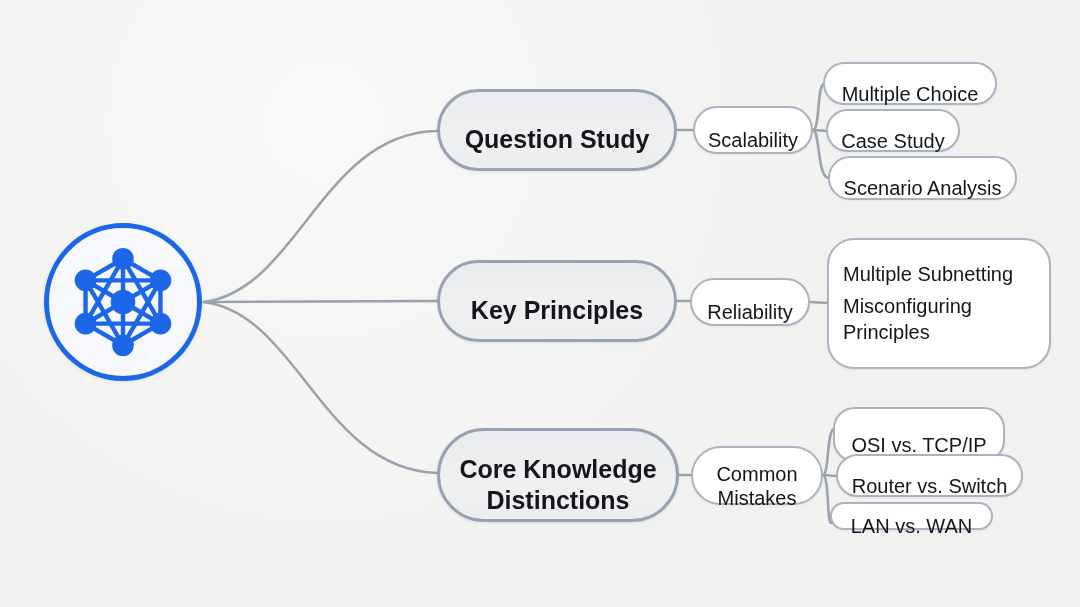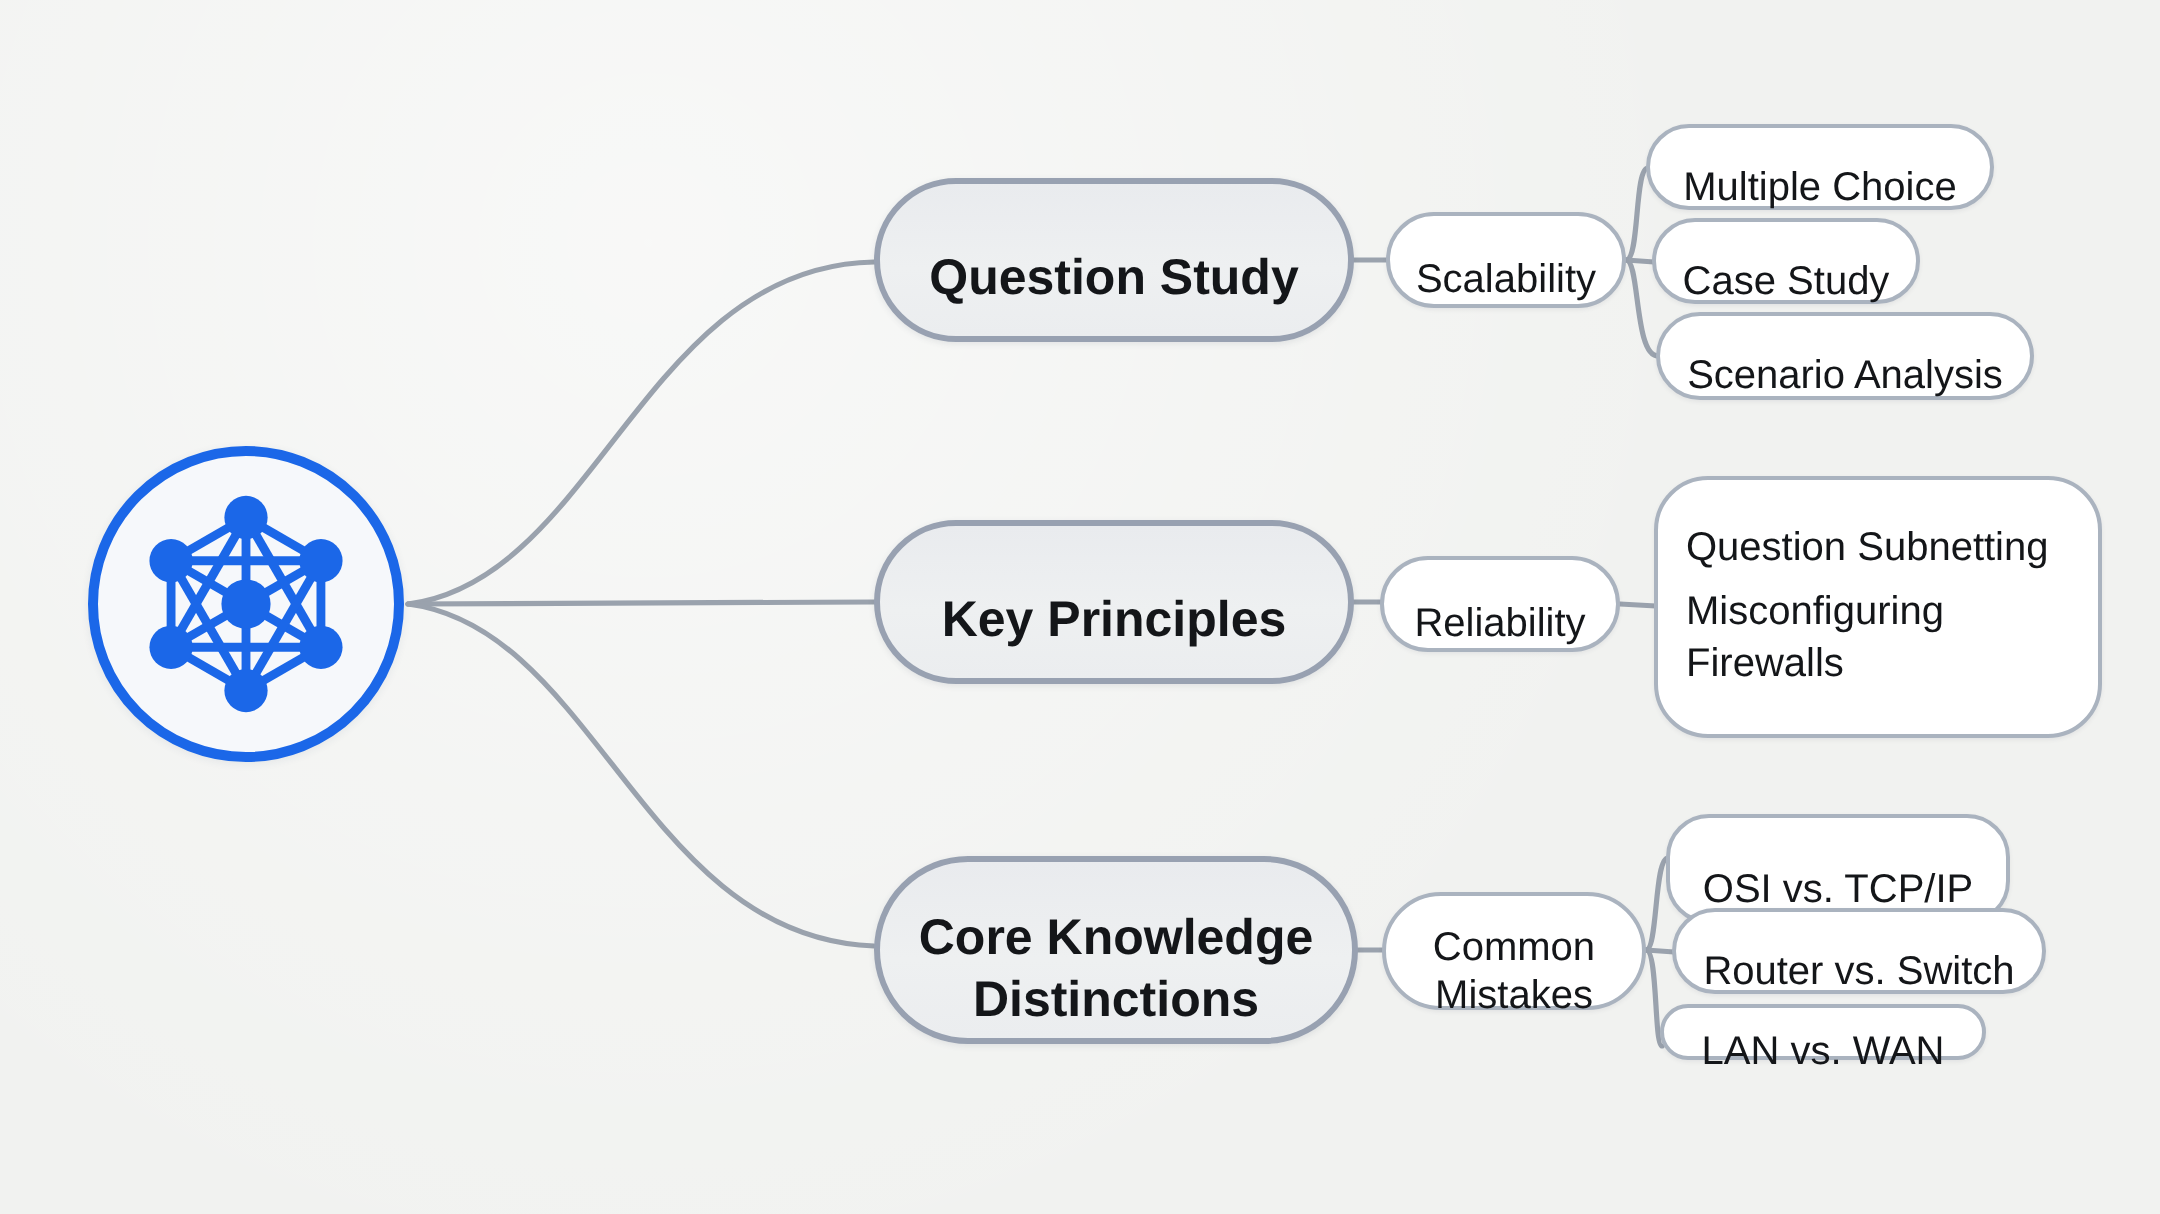--- a/index.html
+++ b/index.html
@@ -123,22 +123,22 @@
     <span class="lbl">Scenario Analysis</span>
   </div>
 
   <div class="node main" style="left:437px;top:260px;width:240px;height:82px;border-radius:41px;">
     <span class="lbl">Key Principles</span>
   </div>
   <div class="node sub" style="left:690px;top:278px;width:120px;height:48px;border-radius:24px;">
     <span class="lbl">Reliability</span>
   </div>
   <div class="node groupbox" style="left:827px;top:238px;width:224px;height:131px;border-radius:27px;">
-    <span>Question Subnetting</span>
-    <span>Misconfiguring Firewalls</span>
+    <span>Multiple Subnetting</span>
+    <span>Misconfiguring Principles</span>
   </div>
 
   <div class="node main" style="left:437px;top:428px;width:242px;height:94px;border-radius:47px;">
     <span class="lbl">Core Knowledge Distinctions</span>
   </div>
   <div class="node sub" style="left:691px;top:446px;width:132px;height:59px;border-radius:29.5px;">
     <span class="lbl">Common Mistakes</span>
   </div>
   <div class="node leaf" style="left:833px;top:407px;width:172px;height:55px;border-radius:21.5px;">
     <span class="lbl">OSI vs. TCP/IP</span>

